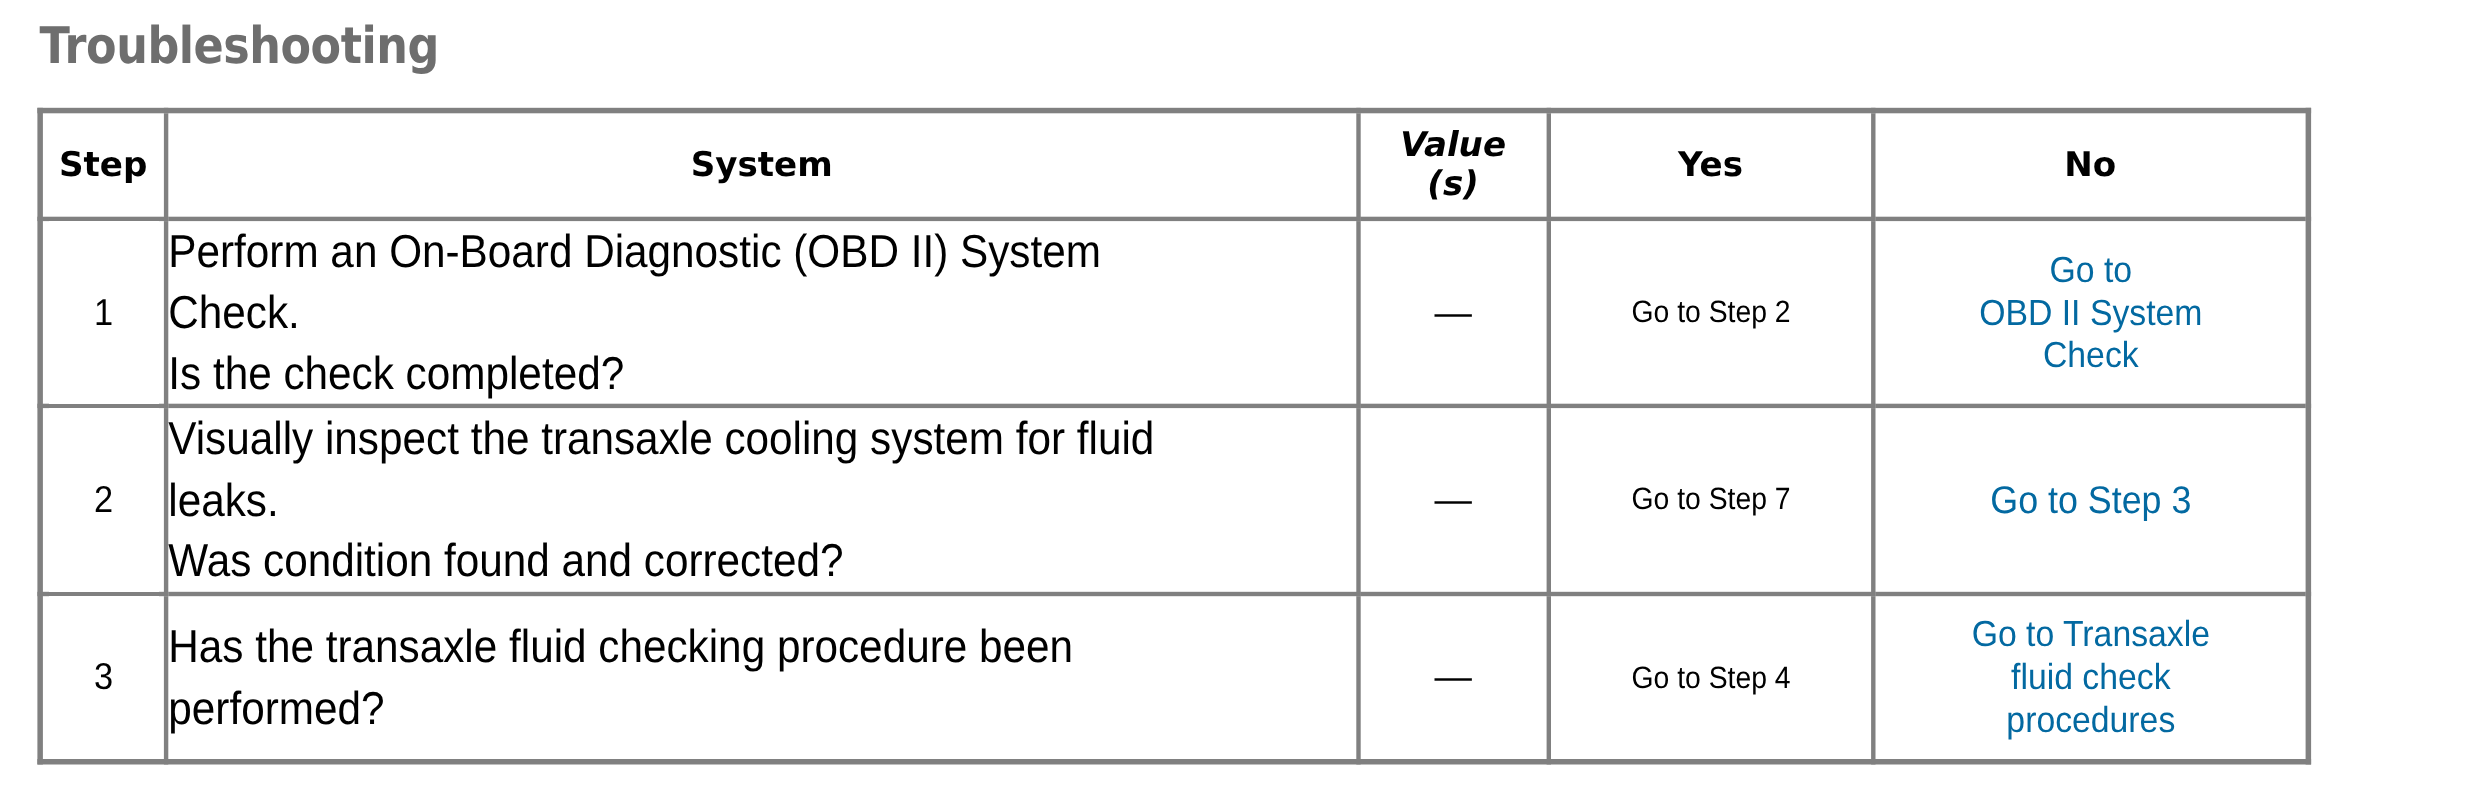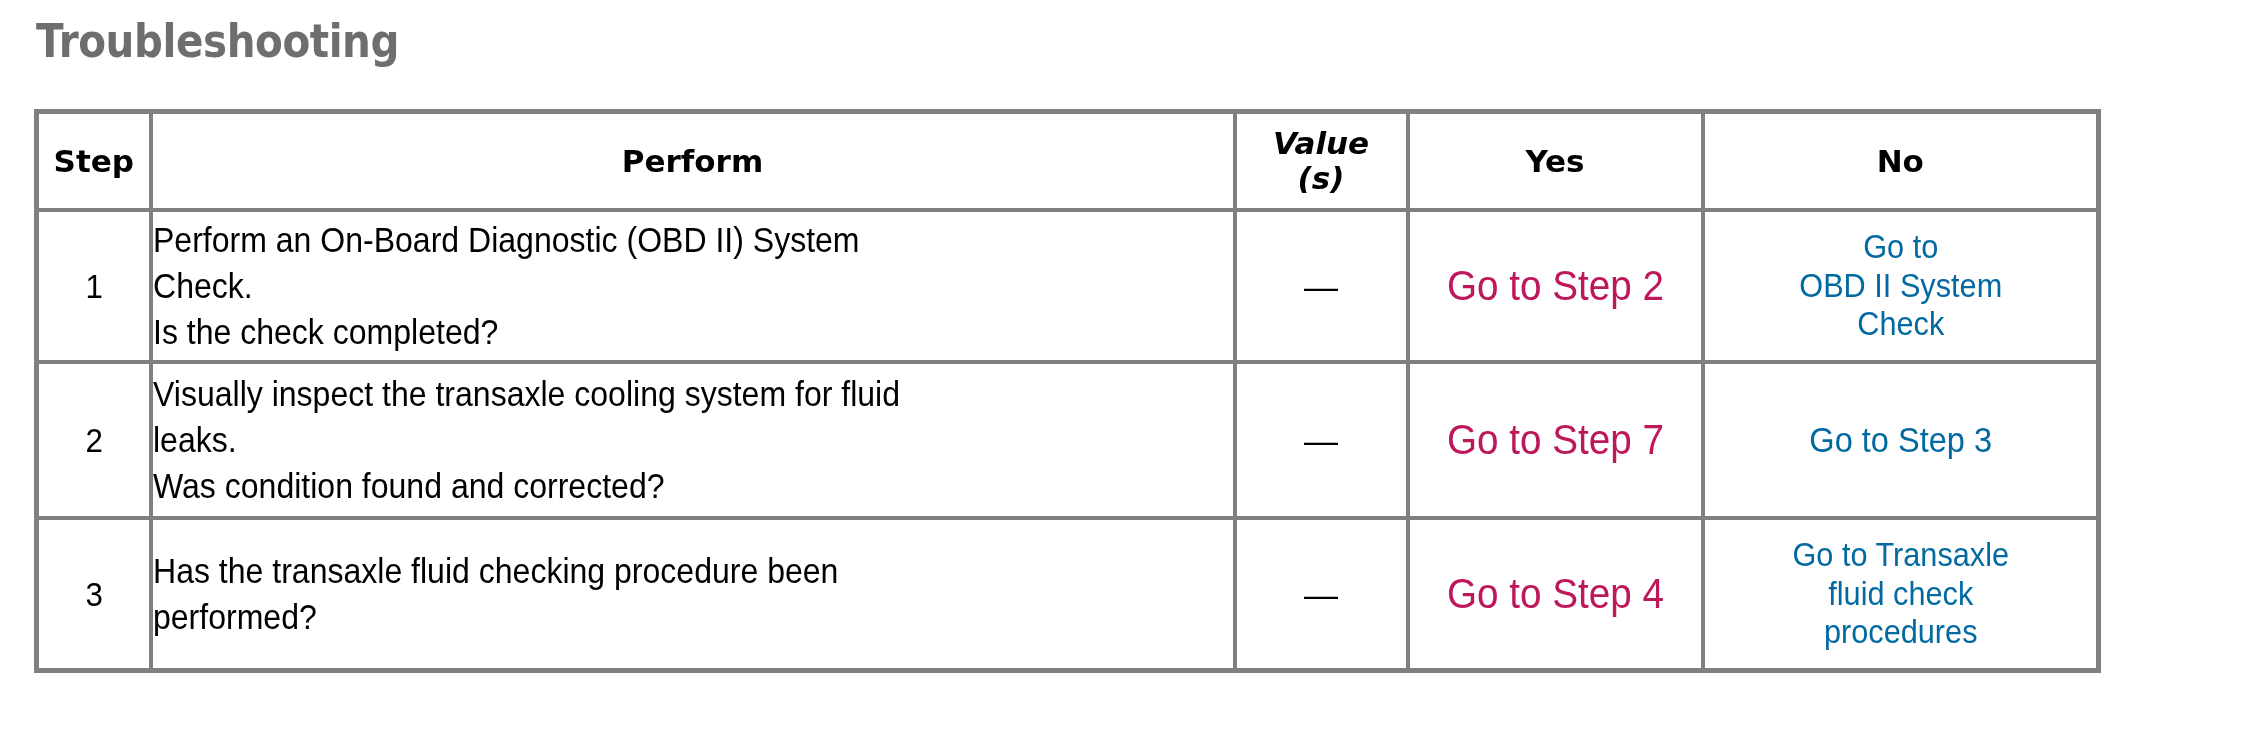--- a/index.html
+++ b/index.html
@@ -33,21 +33,21 @@
     font-family: "DejaVu Sans", "Liberation Sans", sans-serif;
     transform: scaleX(0.88);
     transform-origin: left center;
     white-space: nowrap;
   }
 
   
   .tbl-wrap {
     position: absolute;
     left: 34px;
-    top: 109px;
+    top: 98px;
     width: 2062px;
   }
 
   table.ts-table {
     border-collapse: collapse;
     table-layout: fixed;
     width: 2062px;
     background: #ffffff;
     border: 5px solid #808080;
   }
@@ -90,43 +90,43 @@
   td.cell-step {
     text-align: center;
     font-size: 34px;
     color: #000000;
     font-family: "Liberation Sans", "DejaVu Sans", sans-serif;
     transform: scaleX(0.92);
   }
 
   td.cell-action {
     text-align: left;
-    font-size: 35px;
+    font-size: 42px;
     color: #000000;
     padding: 14px 12px 14px 18px;
     line-height: 1.32;
     font-family: "Liberation Sans", "DejaVu Sans", sans-serif;
   }
   td.cell-action .ln {
     display: block;
     transform: scaleX(0.915);
     transform-origin: left center;
     white-space: nowrap;
   }
 
   td.cell-value {
     text-align: center;
     font-size: 34px;
     color: #000000;
   }
 
   td.cell-yes {
     text-align: center;
-    font-size: 42px;
-    color: #be185d;
+    font-size: 28px;
+    color: #000000;
     font-family: "Liberation Sans", "DejaVu Sans", sans-serif;
     white-space: nowrap;
   }
   td.cell-yes .ln {
     display: block;
     transform: scaleX(0.92);
   }
 
   td.cell-no {
     text-align: center;
@@ -160,21 +160,21 @@
       <colgroup>
         <col class="c-step">
         <col class="c-act">
         <col class="c-val">
         <col class="c-yes">
         <col class="c-no">
       </colgroup>
       <thead>
         <tr class="head-row">
           <th class="h-step">Step</th>
-          <th class="h-action">Perform</th>
+          <th class="h-action">System</th>
           <th class="h-value">
             <span class="val-l1">Value</span>
             <span class="val-l2">(s)</span>
           </th>
           <th class="h-yes">Yes</th>
           <th class="h-no">No</th>
         </tr>
       </thead>
       <tbody id="tbody">
           <tr class="body-row r1">

